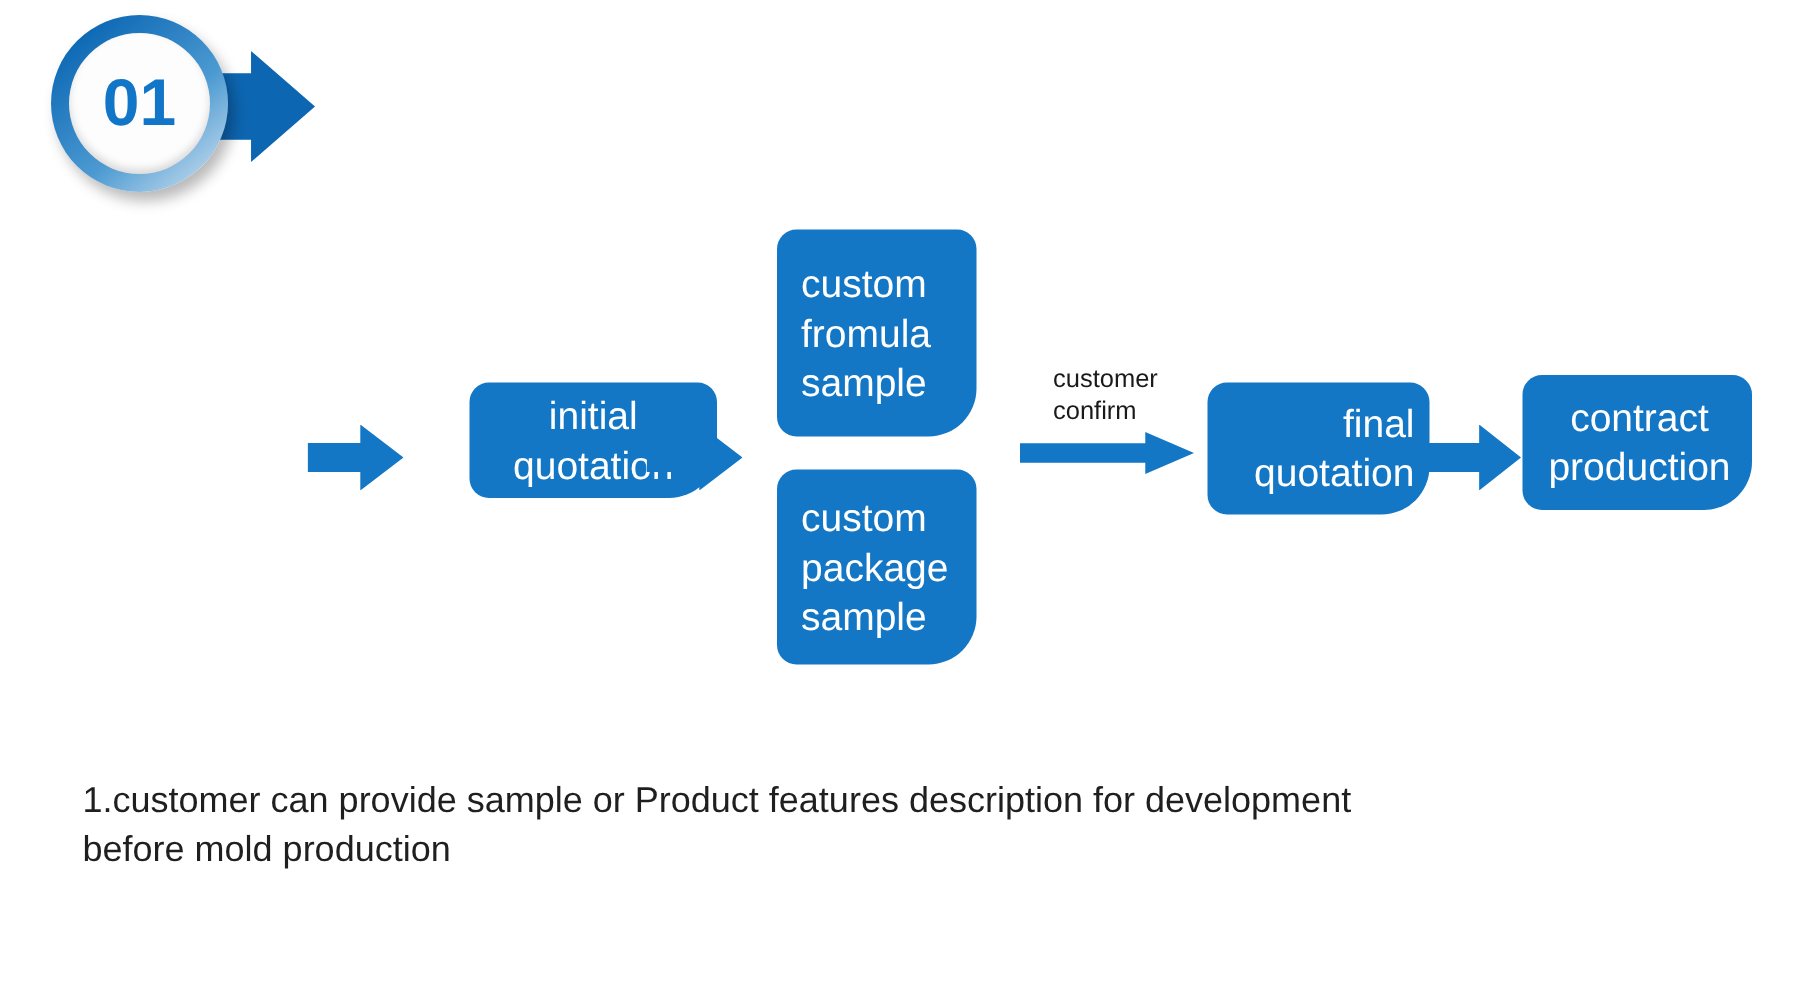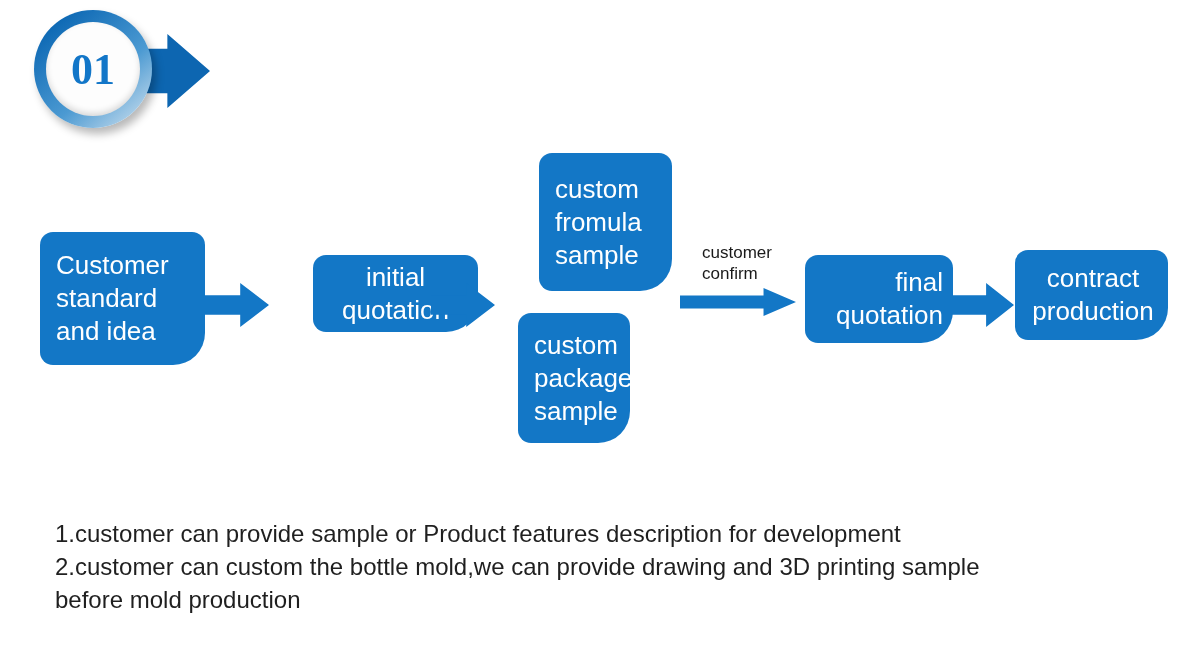--- a/index.html
+++ b/index.html
@@ -26,21 +26,20 @@
   }
   .step-circle {
     position: absolute;
     left: 34px; top: 10px;
     width: 118px; height: 118px;
     border-radius: 50%;
     background: linear-gradient(140deg, #0f6ab5 15%, #4c9ad2 60%, #d9e7f2 100%);
     box-shadow: 4px 6px 9px rgba(0,0,0,0.28);
     display: flex; align-items: center; justify-content: center;
     z-index: 2;
-    font-family: Liberation Serif, serif;
   }
   .step-circle-inner {
     width: 94px; height: 94px;
     border-radius: 50%;
     background: #fdfdfd;
     box-shadow: inset 0 -3px 6px rgba(0,0,0,0.15);
     display: flex; align-items: center; justify-content: center;
   }
   .step-number {
     font-size: 44px;
@@ -66,22 +65,22 @@
     border-radius: 13px 13px 32px 13px;
     display: flex;
     flex-direction: column;
     justify-content: center;
     padding: 10px 10px 10px 16px;
   }
   .flow-box.center { text-align: center; padding-left: 10px; }
 
   #box-customer-standard { left: 40px;  top: 232px; width: 165px; height: 133px; }
   #box-initial-quotation { left: 267px; top: 255px; width: 165px; height: 77px; margin-left: 46px; }
-  #box-custom-formula    { left: 518px; top: 153px; width: 133px; height: 138px; margin-left: 21px; }
-  #box-custom-package    { left: 518px; top: 313px; width: 112px; height: 130px; }
+  #box-custom-formula    { left: 518px; top: 153px; width: 133px; height: 138px; }
+  #box-custom-package    { left: 518px; top: 313px; width: 133px; height: 130px; }
   #box-final-quotation   { left: 805px; top: 255px; width: 148px; height: 88px; text-align: right; }
   #box-contract-production { left: 1015px; top: 250px; width: 153px; height: 90px; padding-left: 13px; text-align: center; }
 
   
   .flow-arrow {
     position: absolute;
     background: #1377c6;
     clip-path: polygon(0 28%, 55% 28%, 55% 0, 100% 50%, 55% 100%, 55% 72%, 0 72%);
   }
   #arrow-1 { left: 205px; top: 283px; width: 64px; height: 44px; }
@@ -115,21 +114,20 @@
 
 <div class="canvas">
 
   <div class="step-arrow"></div>
   <div class="step-circle">
     <div class="step-circle-inner">
       <span class="step-number">01</span>
     </div>
   </div>
 
-  <div class="flow-box" id="box-customer-standard">Customer standard and idea</div>
 
   <div class="flow-arrow" id="arrow-1"></div>
 
   <div class="flow-box center" id="box-initial-quotation">initial quotation</div>
 
   <div class="flow-arrow" id="arrow-2"></div>
 
   <div class="flow-box" id="box-custom-formula">custom fromula sample</div>
 
   <div class="flow-box" id="box-custom-package">custom package sample</div>
@@ -139,17 +137,16 @@
   <div class="flow-arrow" id="arrow-3"></div>
 
   <div class="flow-box" id="box-final-quotation">final quotation</div>
 
   <div class="flow-arrow" id="arrow-4"></div>
 
   <div class="flow-box" id="box-contract-production">contract production</div>
 
   <div class="tips">
     <div>1.customer can provide sample or Product features description for development</div>
-    <div>2.customer can custom the bottle mold,we can provide drawing and 3D printing sample</div>
     <div>before mold production</div>
   </div>
 
 </div>
 
 </body></html>

